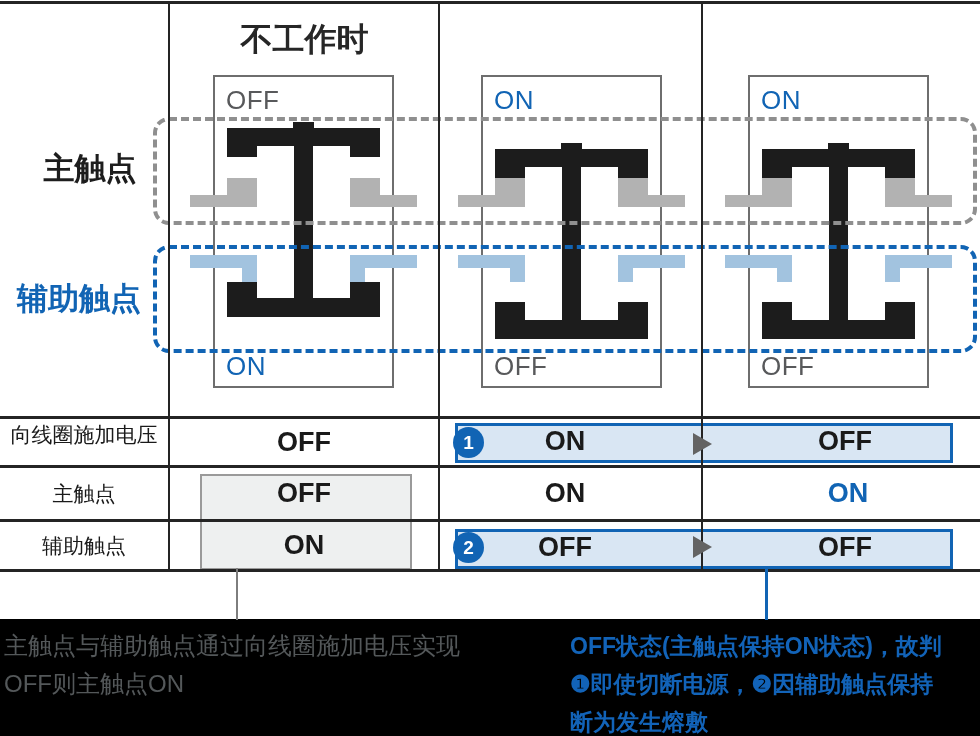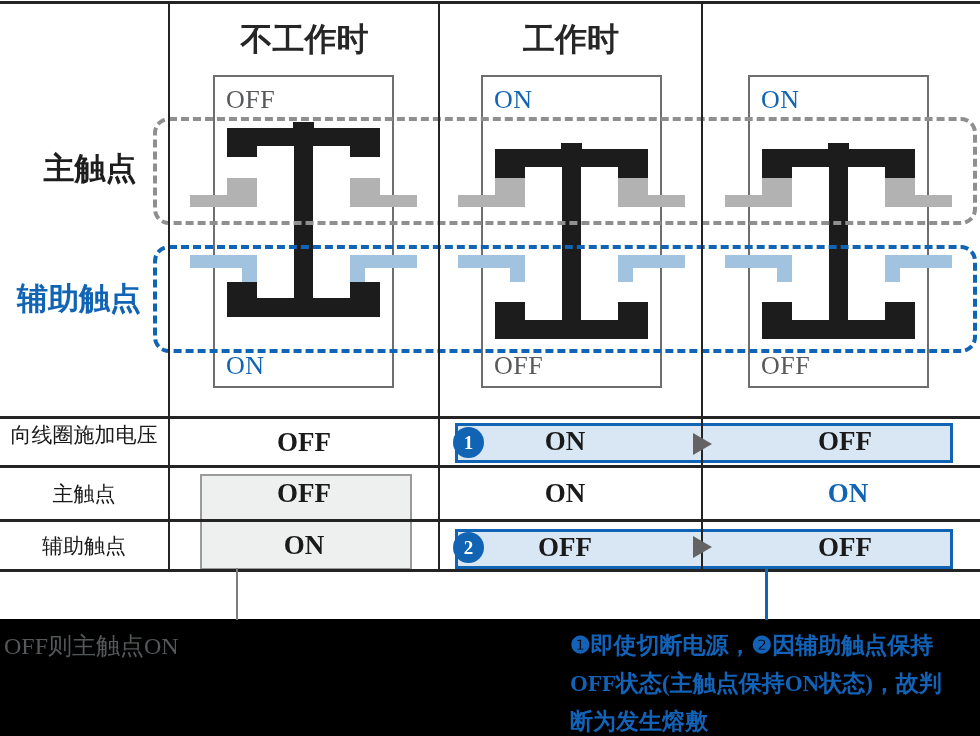--- a/index.html
+++ b/index.html
@@ -1,18 +1,18 @@
 <!DOCTYPE html>
 <html><head>
 <meta charset="utf-8">
 <style>
   html,body{margin:0;padding:0;background:#fff;}
   .stage{
     position:relative;width:980px;height:736px;overflow:hidden;
-    background:#fff;font-family:Liberation Serif, serif;
+    background:#fff;font-family:Liberation Sans, sans-serif;
     -webkit-font-smoothing:antialiased;
   }
   
   .hline{position:absolute;left:0;width:980px;height:3px;background:var(--line);z-index:4;}
   .vline{position:absolute;top:4px;width:2px;height:567px;background:var(--line);z-index:4;}
   
   .band{position:absolute;left:153px;width:816px;border-radius:16px;z-index:3;}
   .band-main{top:117px;height:100px;border:4px dashed var(--dash-gray);}
   .band-aux{top:245px;height:100px;border:4px dashed var(--accent);}
   
@@ -54,21 +54,20 @@
   <div class="hline" style="top:1px;"></div>
   <div class="vline" style="left:168px;"></div>
   <div class="vline" style="left:438px;"></div>
   <div class="vline" style="left:701px;"></div>
   <div class="hline" style="top:416px;"></div>
   <div class="hline" style="top:465px;"></div>
   <div class="hline" style="top:519px;"></div>
   <div class="hline" style="top:569px;"></div>
 
   <div class="col-title" style="left:170px;width:269px;">不工作时</div>
-  <div class="col-title" style="left:440px;width:262px;">工作时</div>
 
   <div class="side-label" style="left:10px;top:148px;width:160px;color:#1d1d1d;">主触点</div>
   <div class="side-label st-blue" style="left:0px;top:278px;width:158px;">辅助触点</div>
 
   <div class="diagram" id="diag0" style="left:183px;"><svg xmlns="http://www.w3.org/2000/svg" width="245" height="315" viewBox="0 0 245 315">
         <rect x="31" y="1" width="179" height="311" fill="none" stroke="#6e6e6e" stroke-width="2"></rect>
         <rect x="7" y="120" width="67" height="12" fill="#b2b2b2"></rect>
         <rect x="44" y="103" width="30" height="29" fill="#b2b2b2"></rect>
         <rect x="167" y="103" width="30" height="29" fill="#b2b2b2"></rect>
         <rect x="167" y="120" width="67" height="12" fill="#b2b2b2"></rect>
@@ -156,21 +155,22 @@
   <div class="cell-val" style="left:475px;top:529px;width:180px;height:37px;">OFF</div>
   <div class="cell-val" style="left:755px;top:529px;width:180px;height:37px;">OFF</div>
   <div class="badge" style="top:532px;">2</div>
   <div class="tri" style="top:536px;"></div>
 
   <div class="connector" style="left:236px;top:568px;width:2px;height:52px;background:#7d7d7d;"></div>
   <div class="connector" style="left:765px;top:566px;width:3px;height:54px;background:var(--accent);"></div>
 
   <div class="note-block"></div>
   <div class="note-left">
+    <div>主触点与辅助触点通过向线圈施加电压实现</div>
     <div>OFF则主触点ON</div>
   </div>
   <div class="note-right">
+    <div>OFF状态(主触点保持ON状态)，故判</div>
     <div>❶即使切断电源，❷因辅助触点保持</div>
-    <div>OFF状态(主触点保持ON状态)，故判</div>
     <div>断为发生熔敷</div>
   </div>
 
 </div>
 
 </body></html>

